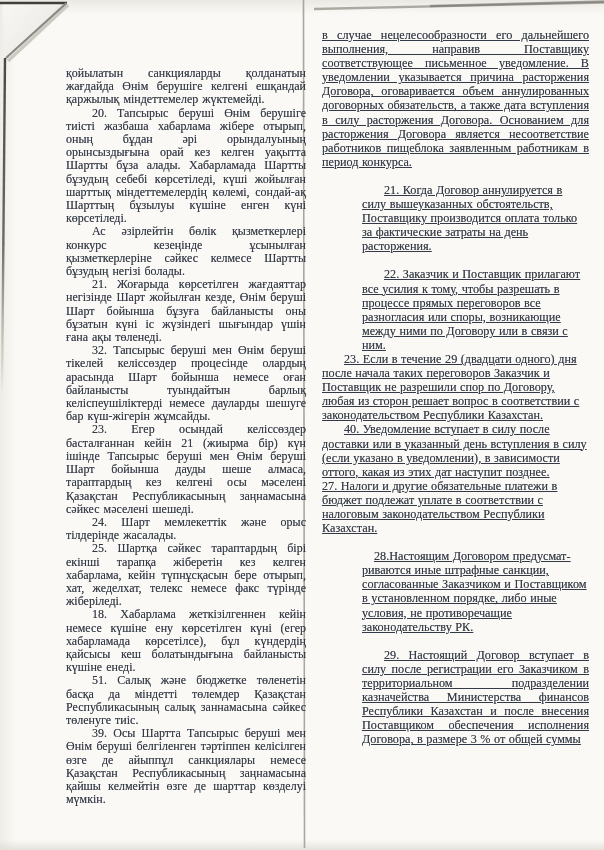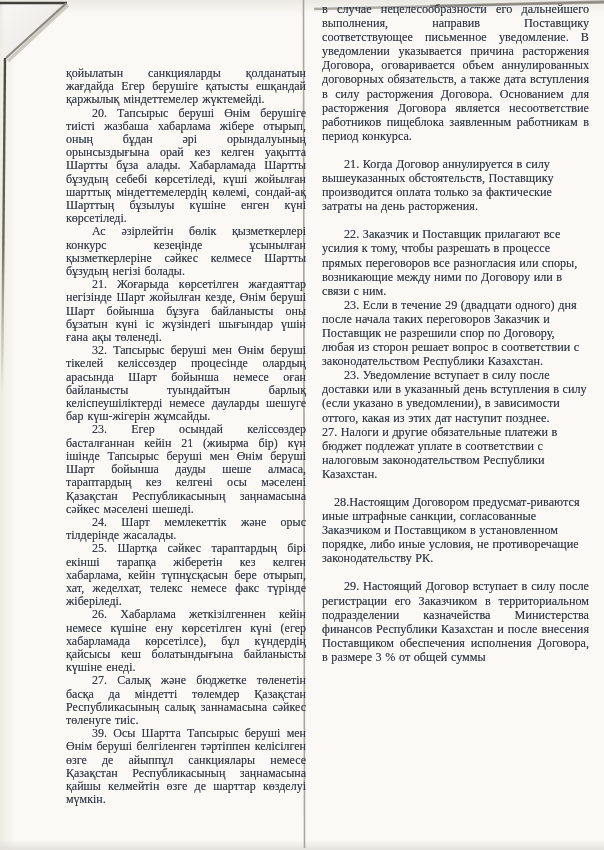--- a/index.html
+++ b/index.html
@@ -16,30 +16,30 @@
       linear-gradient(90deg, rgba(228,226,219,.55) 0px, rgba(248,247,243,0) 16px),
       #faf9f5;
   }
   .artifacts{position:absolute;left:0;top:0;pointer-events:none;}
   .col{position:absolute;color:#333946;}
   .col-left{
     left:66px;top:67px;width:240px;
     font-size:12px;line-height:13.2px;
   }
   .col-right{
-    left:322px;top:2px;width:267px;
-    font-size:12.2px;line-height:14.1px;
+    left:322px;top:28px;width:267px;
+    font-size:12.2px;line-height:14.1px;text-decoration:underline;
   }
   .col p{margin:0;text-align:justify;text-indent:26px;word-spacing:1px;
          text-shadow:0 0 .5px rgba(51,57,70,.55);}
   .col-right p{text-indent:22px;text-align:left;word-spacing:.5px;}
   .col-right p.justify{text-align:justify;}
   .col p.flush{text-indent:0;}
   .col p.ind-sm{text-indent:12px;}
-  .col-right p.gap{margin-top:14px;}
+  .col-right p.gap{margin-top:14px;margin-left:40px;}
 </style>
 </head>
 <body>
 
 <div class="page">
 
   <svg class="artifacts" width="604" height="850" viewBox="0 0 604 850">
     <defs>
       <linearGradient id="edgeFade" gradientUnits="userSpaceOnUse" x1="5" y1="58" x2="2" y2="395">
         <stop offset="0" stop-color="#4a4843"></stop>
@@ -61,35 +61,35 @@
 
     <polygon points="2,2 67,2 6,58" fill="url(#foldShade)"></polygon>
     <line x1="0" y1="3" x2="67" y2="3" stroke="#413f3a" stroke-width="2.6"></line>
     <line x1="68" y1="5" x2="8" y2="61" stroke="#c9c6bf" stroke-width="3.4" opacity="0.9"></line>
     <line x1="66.5" y1="3" x2="6" y2="58" stroke="#8b8881" stroke-width="2.2"></line>
 
     <line x1="5" y1="58" x2="2" y2="395" stroke="url(#edgeFade)" stroke-width="2.4"></line>
   </svg>
 
   <div class="col col-left">
-      <p class="flush justify">қойылатын санкцияларды қолданатын жағдайда Егер берушіге қатысты ешқандай қаржылық міндеттемелер жүктемейді.</p>
+      <p class="flush justify">қойылатын санкцияларды қолданатын жағдайда Өнім берушіге келгені ешқандай қаржылық міндеттемелер жүктемейді.</p>
       <p class="justify">20. Тапсырыс беруші Өнім берушіге тиісті жазбаша хабарлама жібере отырып, оның бұдан әрі орындалуының орынсыздығына орай кез келген уақытта Шартты бұза алады. Хабарламада Шартты бұзудың себебі көрсетіледі, күші жойылған шарттық міндеттемелердің көлемі, сондай-ақ Шарттың бұзылуы күшіне енген күні көрсетіледі.</p>
       <p class="justify">Ас әзірлейтін бөлік қызметкерлері конкурс кезеңінде ұсынылған қызметкерлеріне сәйкес келмесе Шартты бұзудың негізі болады.</p>
       <p class="justify">21. Жоғарыда көрсетілген жағдаяттар негізінде Шарт жойылған кезде, Өнім беруші Шарт бойынша бұзуға байланысты оны бұзатын күні іс жүзіндегі шығындар үшін ғана ақы төленеді.</p>
       <p class="justify">32. Тапсырыс беруші мен Өнім беруші тікелей келіссөздер процесінде олардың арасында Шарт бойынша немесе оған байланысты туындайтын барлық келіспеушіліктерді немесе дауларды шешуге бар күш-жігерін жұмсайды.</p>
       <p class="justify">23. Егер осындай келіссөздер басталғаннан кейін 21 (жиырма бір) күн ішінде Тапсырыс беруші мен Өнім беруші Шарт бойынша дауды шеше алмаса, тараптардың кез келгені осы мәселені Қазақстан Республикасының заңнамасына сәйкес мәселені шешеді.</p>
       <p class="justify">24. Шарт мемлекеттік және орыс тілдерінде жасалады.</p>
       <p class="justify">25. Шартқа сәйкес тараптардың бірі екінші тарапқа жіберетін кез келген хабарлама, кейін түпнұсқасын бере отырып, хат, жеделхат, телекс немесе факс түрінде жіберіледі.</p>
-      <p class="justify">26. Хабарлама жеткізілгеннен кейін немесе күшіне ену көрсетілген күні (егер хабарламада көрсетілсе), бұл күндердің қайсысы кеш болатындығына байланысты күшіне енеді.</p>
-      <p class="justify">27. Салық және бюджетке төленетін басқа да міндетті төлемдер Қазақстан Республикасының салық заннамасына сәйкес төленуге тиіс.</p>
+      <p class="justify">18. Хабарлама жеткізілгеннен кейін немесе күшіне ену көрсетілген күні (егер хабарламада көрсетілсе), бұл күндердің қайсысы кеш болатындығына байланысты күшіне енеді.</p>
+      <p class="justify">51. Салық және бюджетке төленетін басқа да міндетті төлемдер Қазақстан Республикасының салық заннамасына сәйкес төленуге тиіс.</p>
       <p class="justify">39. Осы Шартта Тапсырыс беруші мен Өнім беруші белгіленген тәртіппен келісілген өзге де айыппұл санкциялары немесе Қазақстан Республикасының заңнамасына қайшы келмейтін өзге де шарттар көзделуі мүмкін.</p>
     </div>
   <div class="col col-right">
       <p class="flush justify">в случае нецелесообразности его дальнейшего выполнения, направив Поставщику соответствующее письменное уведомление. В уведомлении указывается причина расторжения Договора, оговаривается объем аннулированных договорных обязательств, а также дата вступления в силу расторжения Договора. Основанием для расторжения Договора является несоответствие работников пищеблока заявленным работникам в период конкурса.</p>
       <p class="gap">21. Когда Договор аннулируется в силу вышеуказанных обстоятельств, Поставщику производится оплата только за фактические затраты на день расторжения.</p>
       <p class="gap">22. Заказчик и Поставщик прилагают все усилия к тому, чтобы разрешать в процессе прямых переговоров все разногласия или споры, возникающие между ними по Договору или в связи с ним.</p>
       <p>23. Если в течение 29 (двадцати одного) дня после начала таких переговоров Заказчик и Поставщик не разрешили спор по Договору, любая из сторон решает вопрос в соответствии с законодательством Республики Казахстан.</p>
-      <p>23. Уведомление вступает в силу после доставки или в указанный день вступления в силу (если указано в уведомлении), в зависимости оттого, какая из этих дат наступит позднее.</p>
+      <p>40. Уведомление вступает в силу после доставки или в указанный день вступления в силу (если указано в уведомлении), в зависимости оттого, какая из этих дат наступит позднее.</p>
       <p class="flush">27. Налоги и другие обязательные платежи в бюджет подлежат уплате в соответствии с налоговым законодательством Республики Казахстан.</p>
       <p class="ind-sm gap">28.Настоящим Договором предусмат-риваются иные штрафные санкции, согласованные Заказчиком и Поставщиком в установленном порядке, либо иные условия, не противоречащие законодательству РК.</p>
       <p class="gap justify">29. Настоящий Договор вступает в силу после регистрации его Заказчиком в территориальном подразделении казначейства Министерства финансов Республики Казахстан и после внесения Поставщиком обеспечения исполнения Договора, в размере 3 % от общей суммы</p>
     </div>
 </div>
 
 </body></html>

